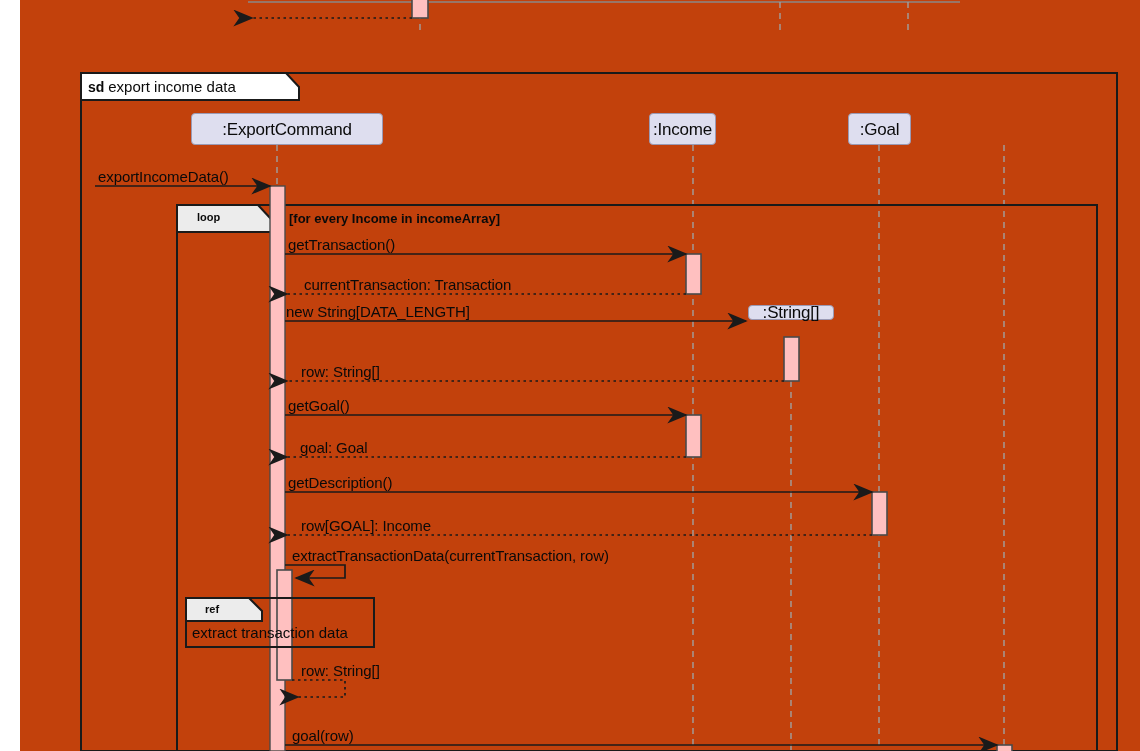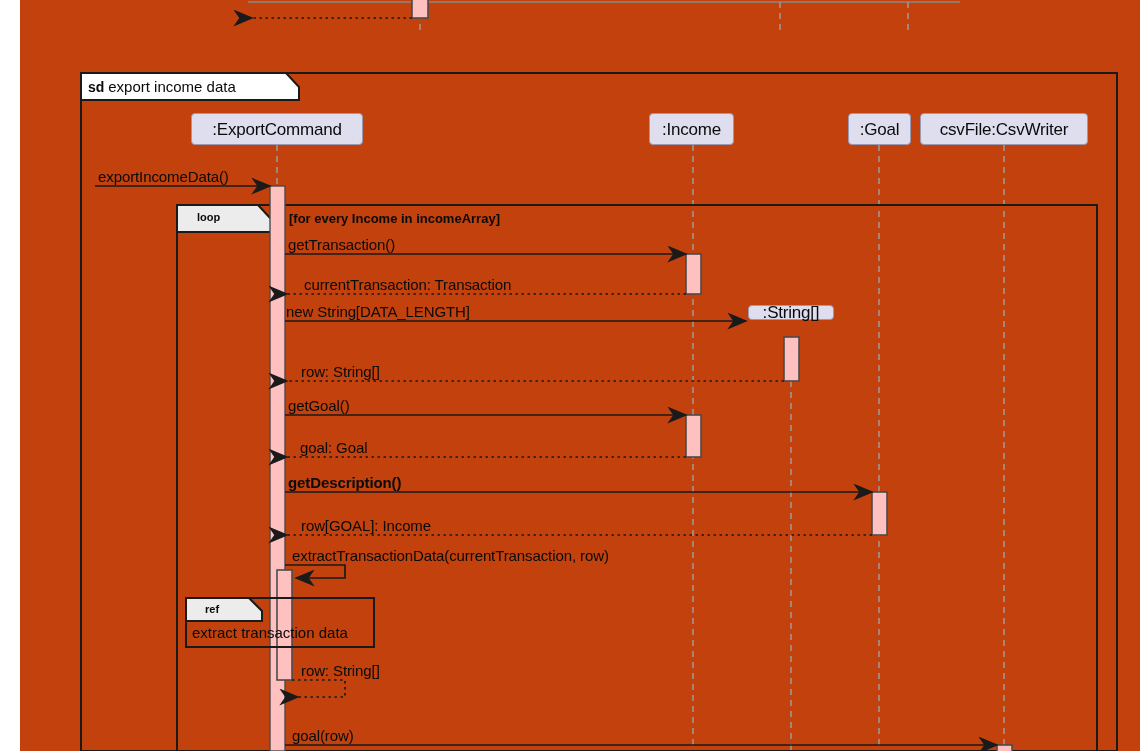--- a/index.html
+++ b/index.html
@@ -164,35 +164,32 @@
       <rect x="166" y="598" width="188" height="49" fill="none" stroke="#1a1a1a" stroke-width="2"></rect>
       <path d="M166,598 L229,598 L242,611 L242,621 L166,621 Z" fill="#ECECEC" stroke="#1a1a1a" stroke-width="2"></path>
     </g>
   </svg>
 
   <div class="frag-title" style="left:68px; top:78px;">
     <span style="font-weight:bold;">sd</span>
     <span style="font-weight:normal; font-size:15px;">export income data</span>
   </div>
 
-  <div class="participant" style="left:171px; top:113px; width:172px; height:32px;">
+  <div class="participant" style="left:171px; top:113px; width:192px; height:32px;">
     <span>:ExportCommand</span>
   </div>
 
-  <div class="participant" style="left:629px; top:113px; width:85px; height:32px;">
+  <div class="participant" style="left:629px; top:113px; width:67px; height:32px;">
     <span>:Income</span>
   </div>
 
   <div class="participant" style="left:828px; top:113px; width:63px; height:32px;">
     <span>:Goal</span>
   </div>
 
-  <div class="participant" style="left:900px; top:113px; width:168px; height:32px;">
-    <span>csvFile:CsvWriter</span>
-  </div>
 
   <div class="participant" style="left:728px; top:305px; width:86px; height:15px;">
     <span>:String[]</span>
   </div>
 
   <div class="frag-tab-label" style="left:177px; top:211px;">
     <span>loop</span>
   </div>
   <div class="frag-guard" style="left:269px; top:211px;">
     <span>[for every Income in incomeArray]</span>
@@ -226,21 +223,21 @@
   </div>
 
   <div class="msg-label" style="left:268px; top:397px;">
     <span>getGoal()</span>
   </div>
 
   <div class="msg-label" style="left:280px; top:439px;">
     <span>goal: Goal</span>
   </div>
 
-  <div class="msg-label" style="left:268px; top:474px;font-weight:bold;">
+  <div class="msg-label" style="left:268px; top:474px;">
     <span>getDescription()</span>
   </div>
 
   <div class="msg-label" style="left:281px; top:517px;">
     <span>row[GOAL]: Income</span>
   </div>
 
   <div class="msg-label" style="left:272px; top:547px;">
     <span>extractTransactionData(currentTransaction, row)</span>
   </div>

